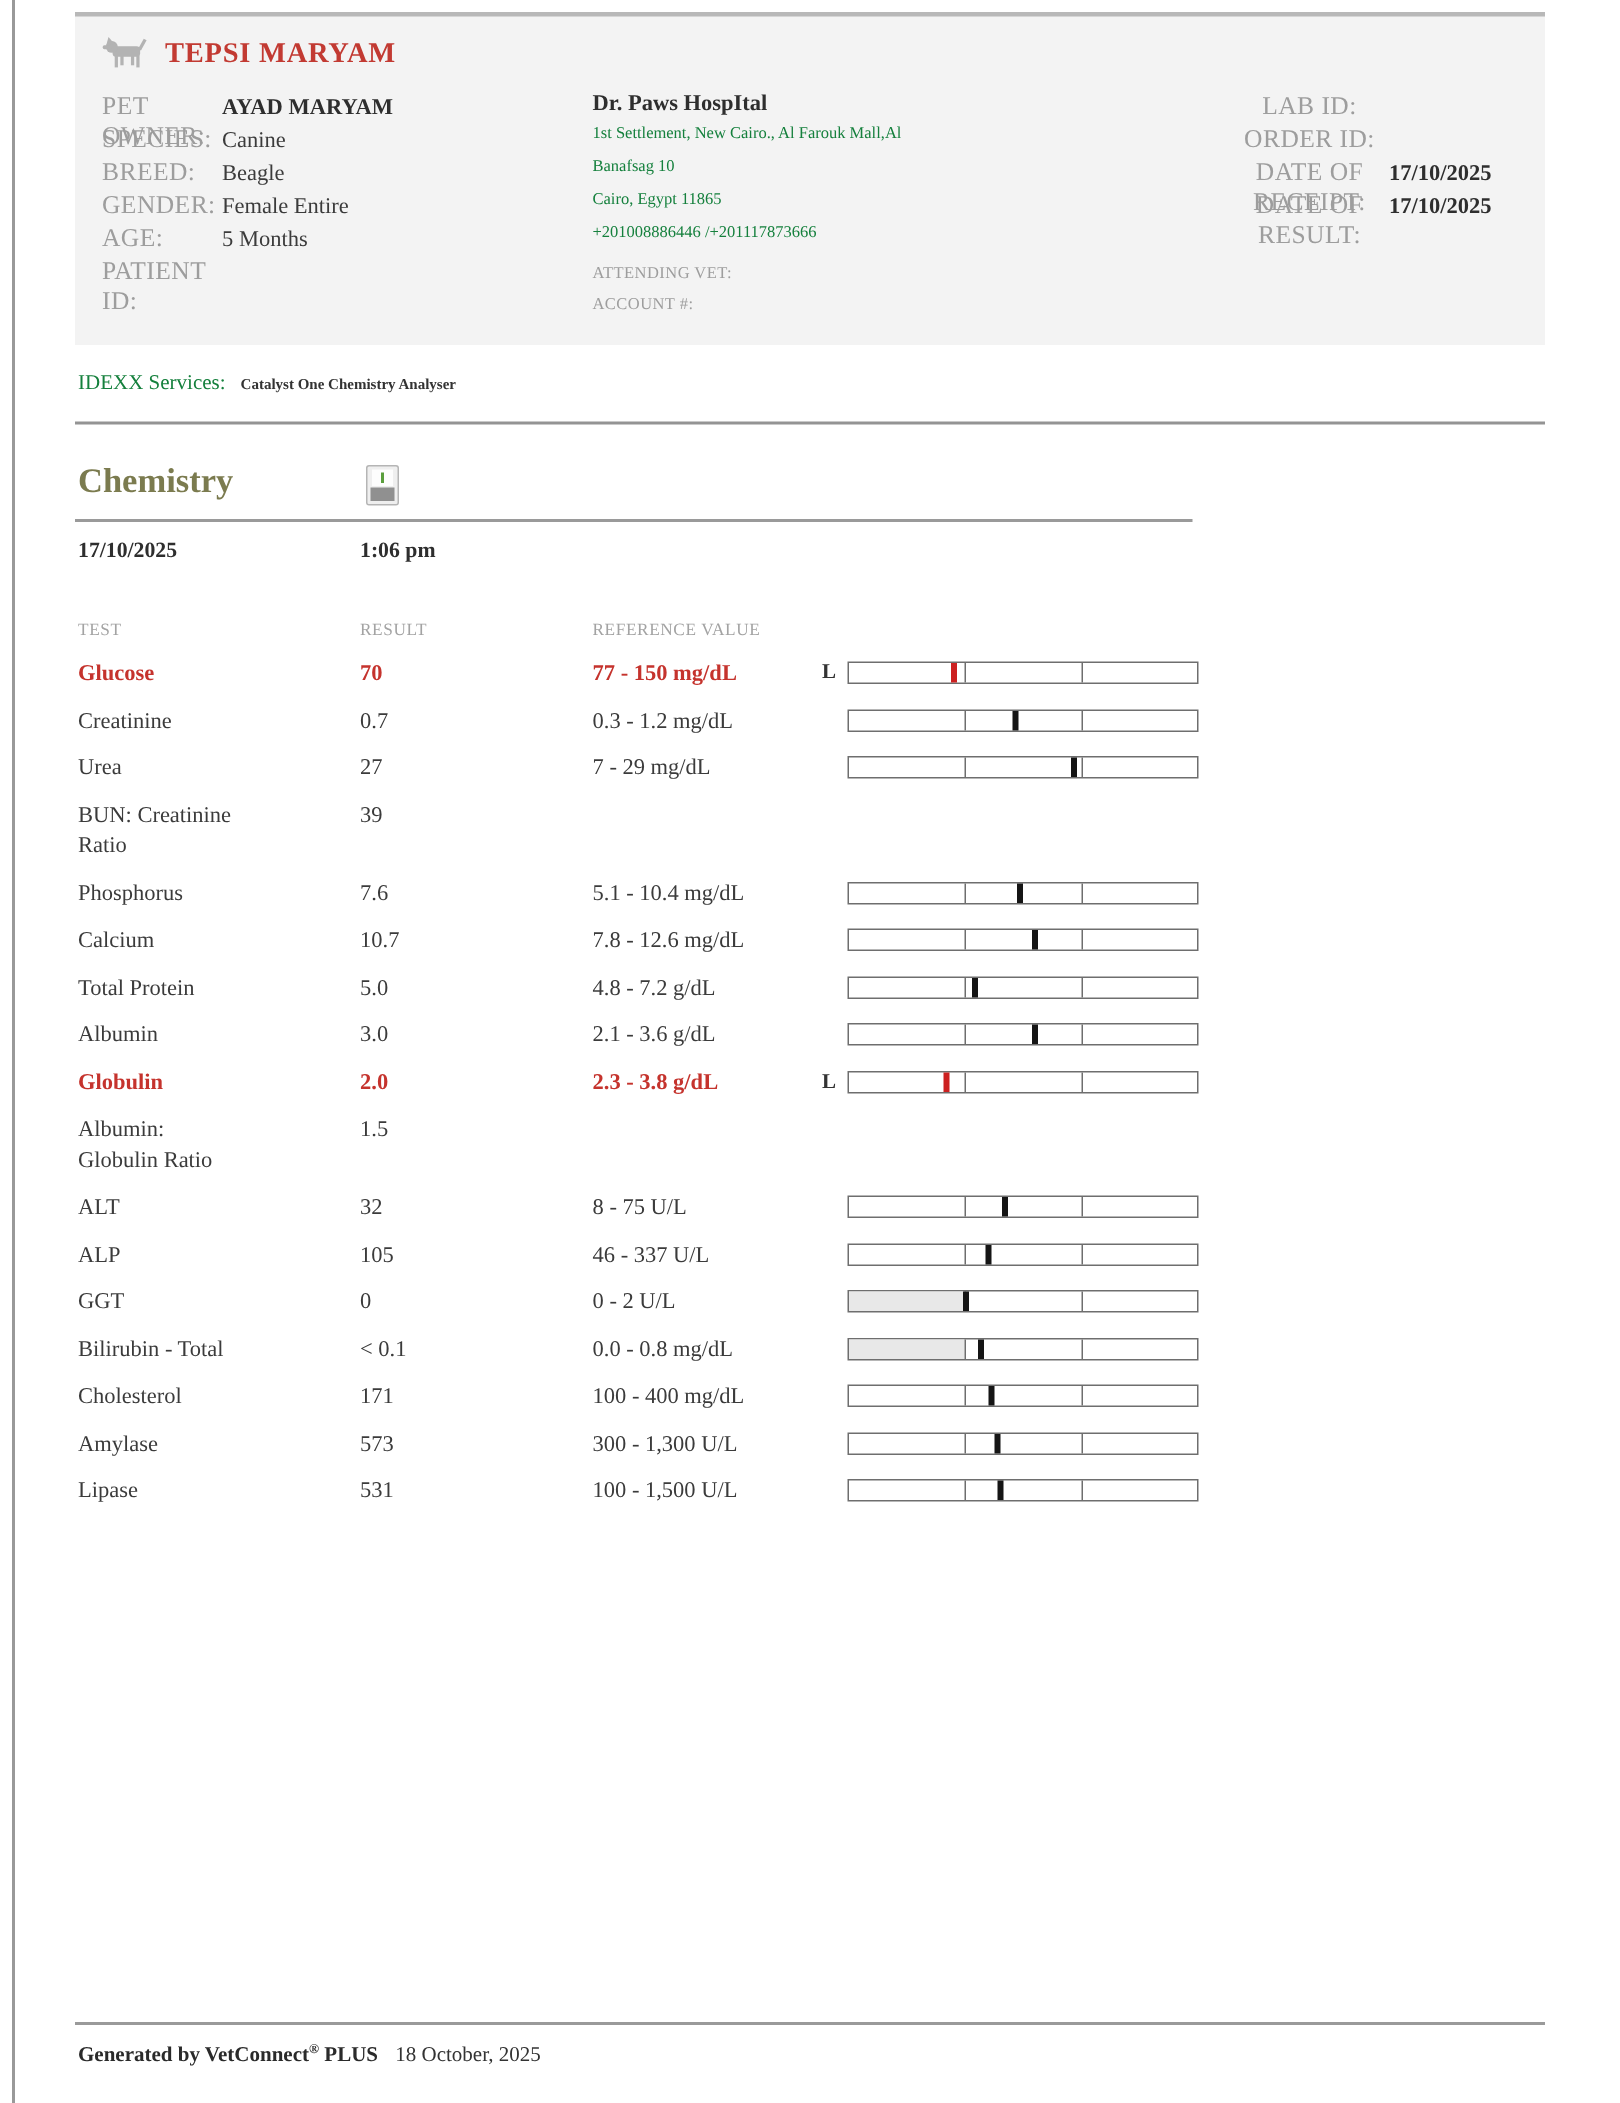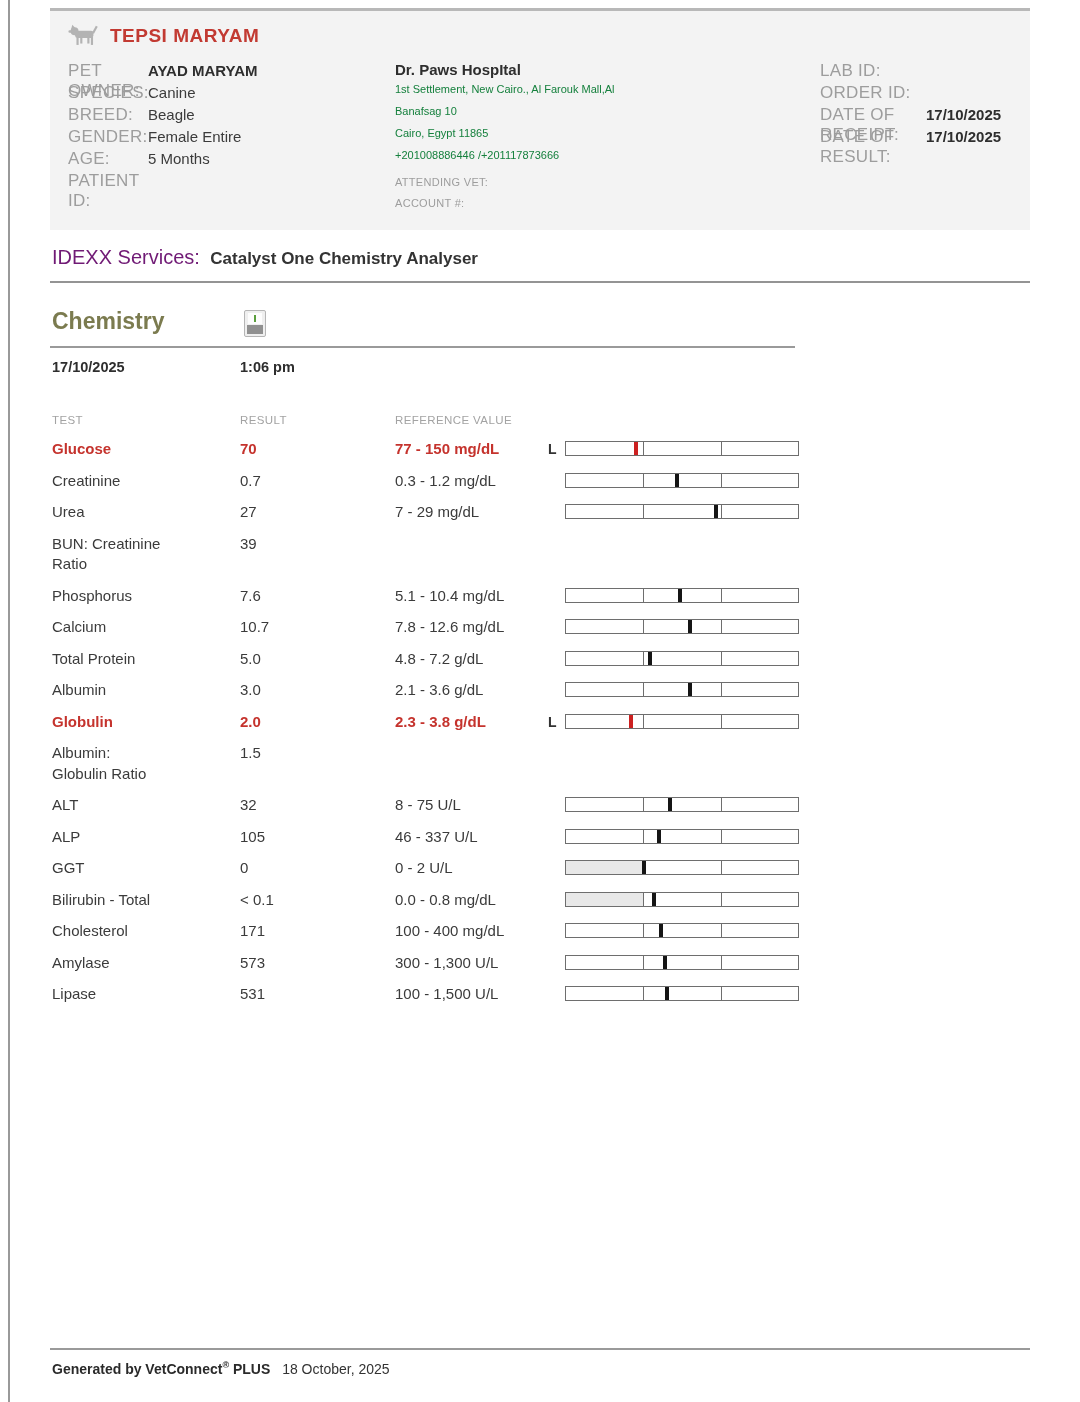--- a/index.html
+++ b/index.html
@@ -1,49 +1,49 @@
 <!DOCTYPE html>
 <html><head>
 <meta charset="utf-8">
 <style>
   html,body{margin:0;padding:0;background:#fff;}
   .canvas{
     position:relative;width:1080px;height:1402px;background:#ffffff;
-    font-family:Liberation Sans, sans-serif;color:#3b3b3b;overflow:hidden;
+    font-family:Liberation Serif, serif;color:#3b3b3b;overflow:hidden;
   }
   .edge-line{position:absolute;left:8px;top:0;width:2px;height:100%;background:#999;}
 
   
   .patient-header{
     position:absolute;left:50px;top:8px;width:980px;height:222px;
     background:#f3f3f3;border-top:3px solid #b8b8b8;box-sizing:border-box;
   }
   .pet-title{position:absolute;left:18px;top:12px;display:flex;align-items:center;gap:10px;}
   .dog-icon svg{display:block;}
   .pet-name{font-size:19px;font-weight:bold;color:#c23a32;letter-spacing:.5px;margin:0;}
 
   .pet-info{position:absolute;left:18px;top:50px;}
   .hospital-info{position:absolute;left:345px;top:50px;width:330px;}
   .lab-info{position:absolute;left:770px;top:50px;}
 
   .kv{display:flex;height:22px;align-items:baseline;}
   .kv .k{font-size:17px;color:#9d9d9d;letter-spacing:.3px;}
   .pet-info .kv .k{width:80px;flex:0 0 80px;}
-  .lab-info .kv .k{width:106px;flex:0 0 106px;}
+  .lab-info .kv .k{width:106px;flex:0 0 106px;text-align:center;}
   .kv .v{font-size:15px;color:#3b3b3b;}
   .kv .v.b{font-weight:bold;color:#2e2e2e;}
 
   .hosp-name{font-size:15px;font-weight:bold;color:#2e2e2e;height:22px;}
   .addr-line{font-size:11px;color:#15803d;height:22px;}
   .hosp-label{font-size:11px;color:#9d9d9d;letter-spacing:.3px;height:21px;display:flex;align-items:center;}
 
   
   .services-row{position:absolute;left:52px;top:246px;}
-  .svc-label{font-size:20px;color:#701a75;}
-  .svc-value{font-size:17px;font-weight:bold;color:#333;margin-left:6px;}
+  .svc-label{font-size:14px;color:#15803d;}
+  .svc-value{font-size:10px;font-weight:bold;color:#333;margin-left:6px;}
   .rule{position:absolute;height:2px;background:#949494;}
   .rule-full{left:50px;top:281px;width:980px;}
   .rule-chem{left:50px;top:346px;width:745px;background:#9a9a9a;}
   .rule-foot{left:50px;top:1348px;width:980px;background:#9a9a9a;}
 
   
   .chem-title{position:absolute;left:52px;top:308px;font-size:23px;font-weight:bold;color:#7b7b4f;margin:0;}
   .analyzer-icon{position:absolute;left:244px;top:310px;width:22px;height:27px;background:#efefef;
     border:1px solid #b5b5b5;border-radius:2px;box-sizing:border-box;}
   .analyzer-icon .screen{position:absolute;left:3px;top:2px;right:3px;height:11px;background:#fdfdfd;}

